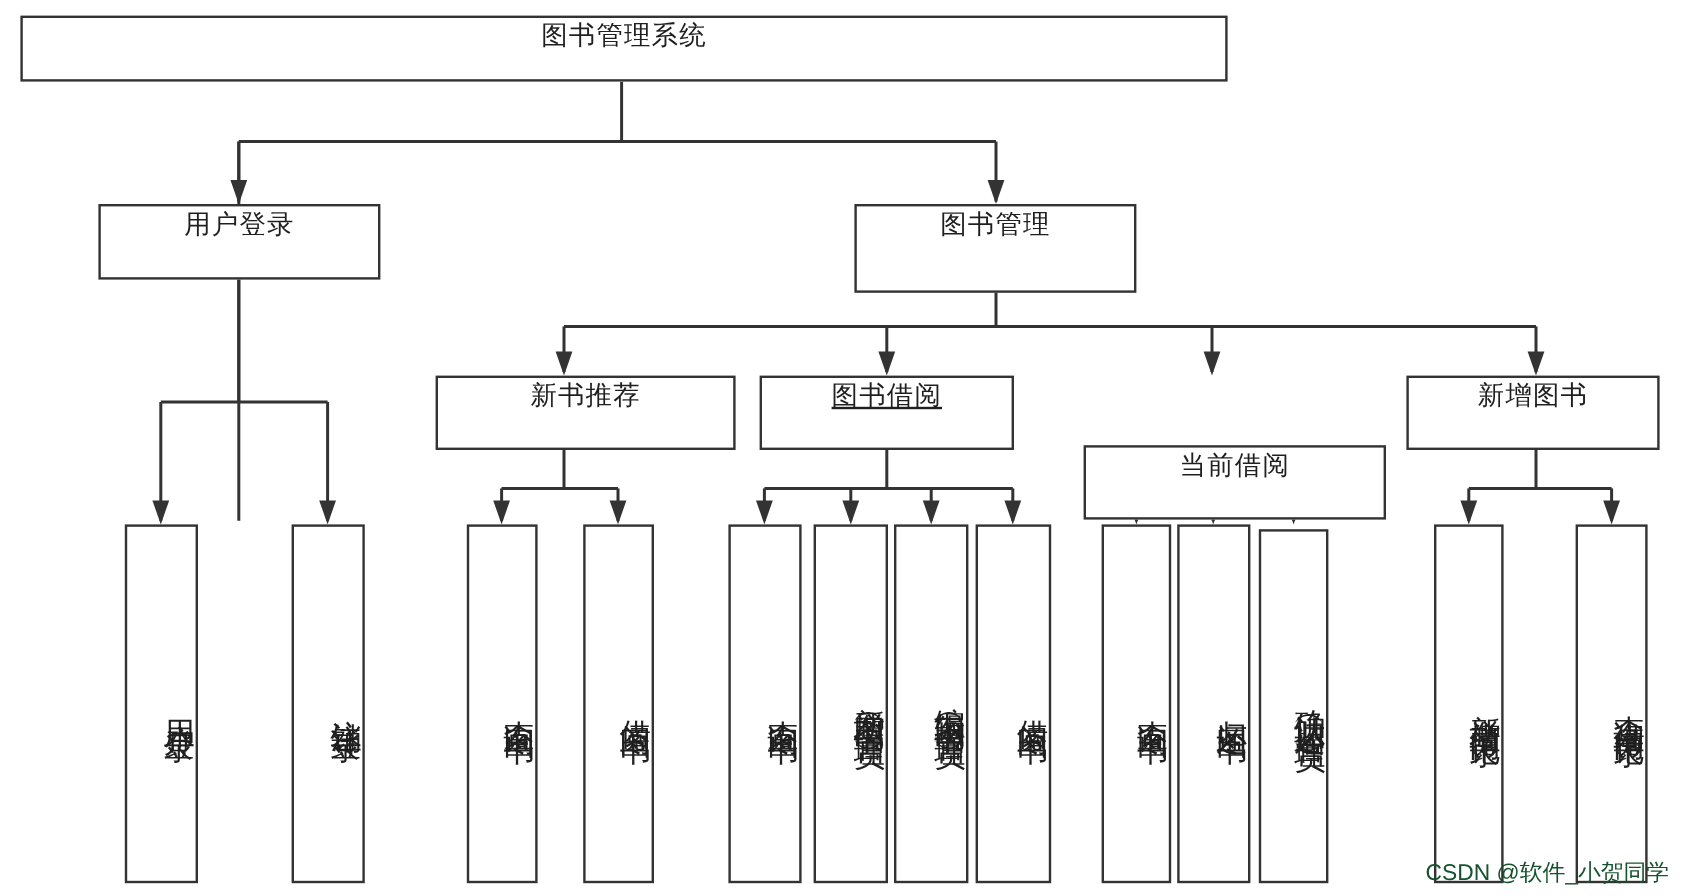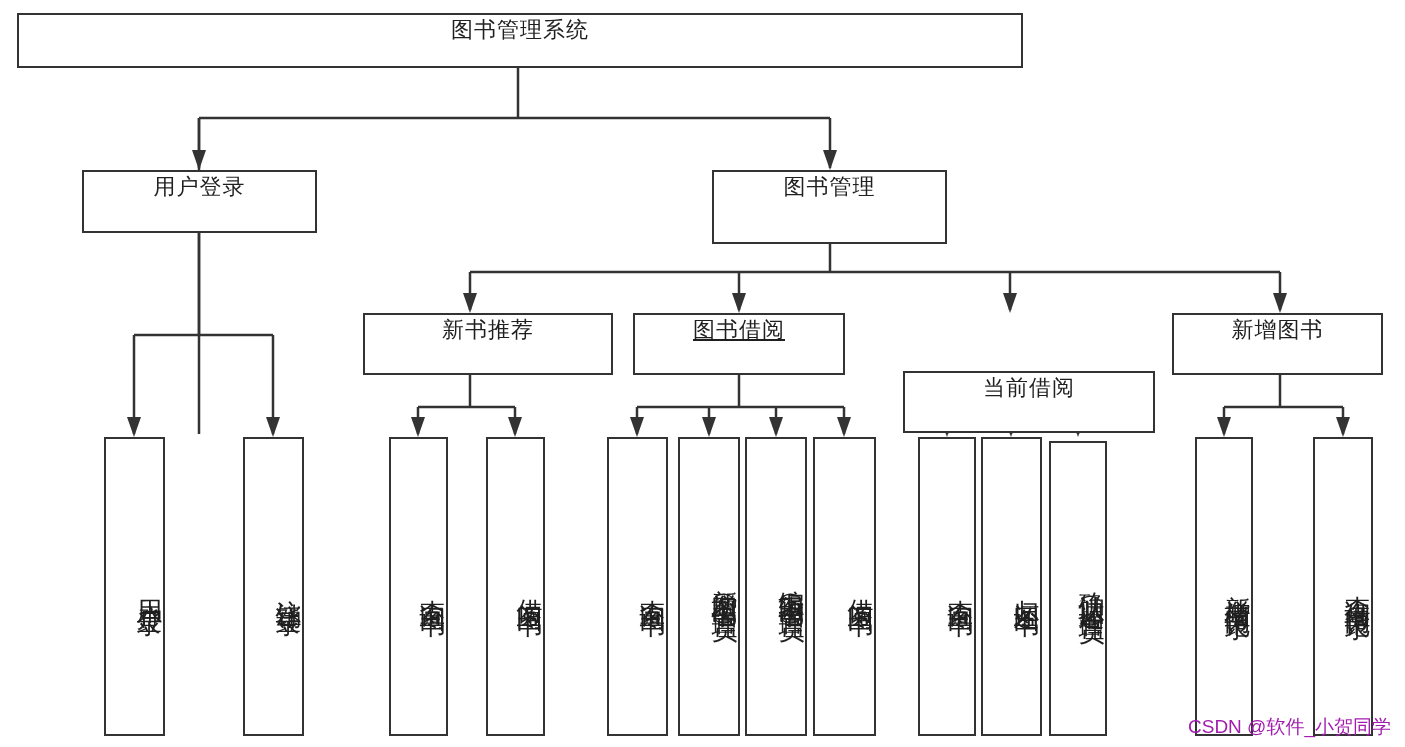--- a/index.html
+++ b/index.html
@@ -34,21 +34,21 @@
     text-orientation: mixed;
     font-size: 26px;
     letter-spacing: 4px;
     line-height: 1;
   }
   .watermark {
     position: absolute;
     left: 1188px;
     top: 714px;
     font-size: 19px;
-    color: #a21caf;
+    color: #14532d;
     white-space: nowrap;
     z-index: 5;
   }
 </style>
 </head>
 <body>
 
 <div id="canvas">
 
   <svg id="connectors" viewBox="0 0 1405 747" fill="none">

